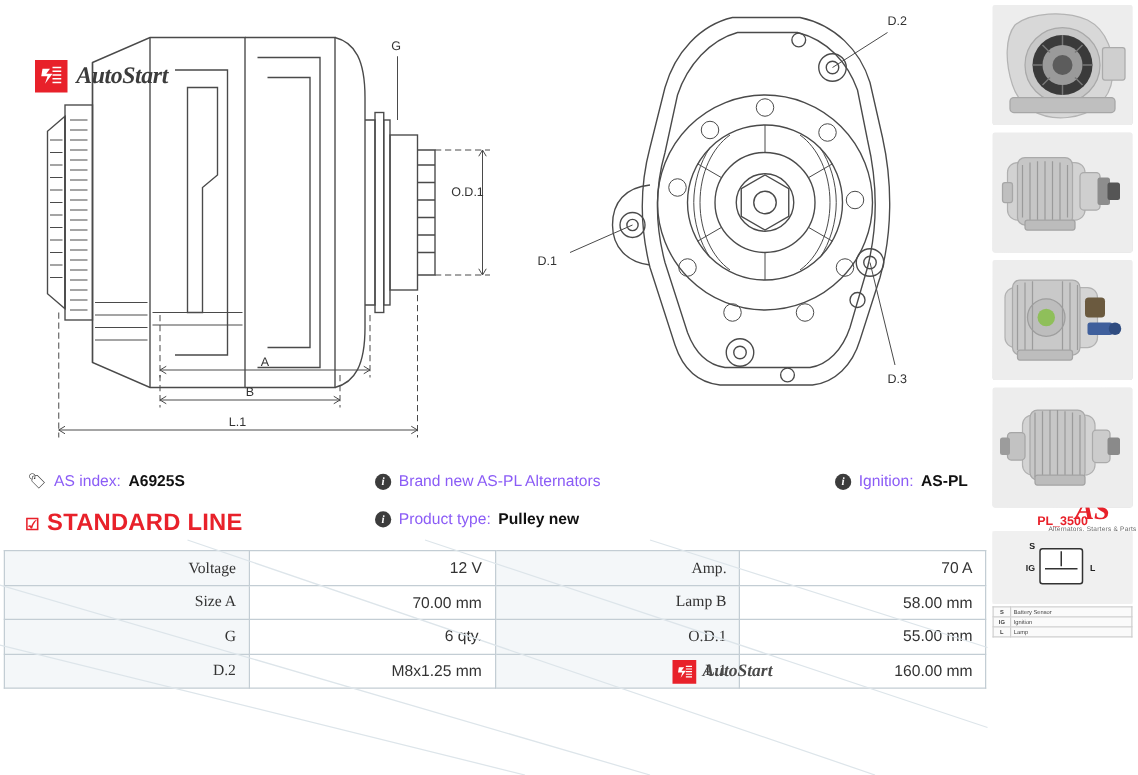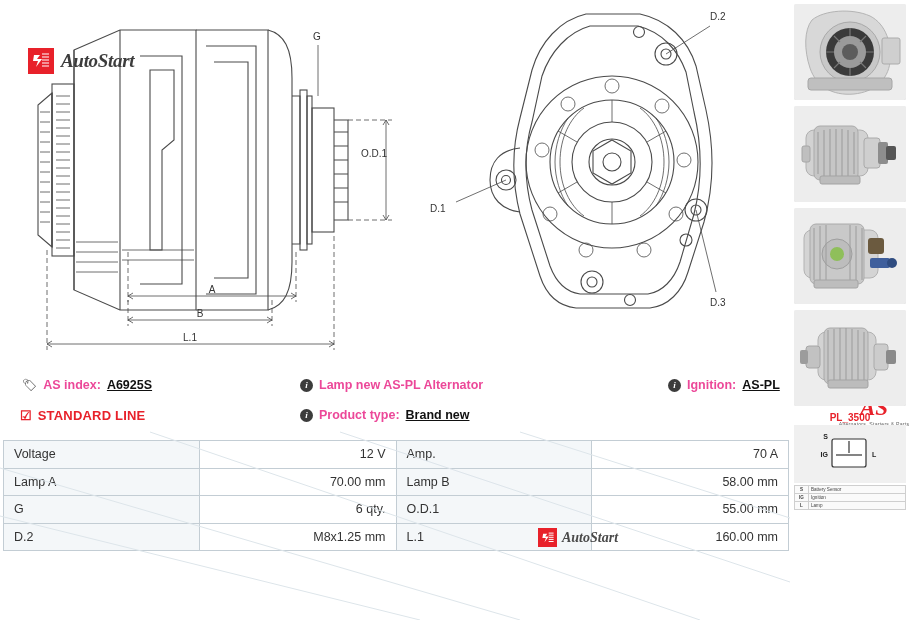--- a/index.html
+++ b/index.html
@@ -27,47 +27,47 @@
   .logo-text {
     font-family:"Liberation Serif", serif;
     font-style:italic; font-weight:bold; font-size:19px; color:#3c3c3c;
     letter-spacing:-0.3px;
   }
   .logo-text .a1 { color:#3c3c3c; }
 
   
   .info-rows { position:absolute; left:0; top:366px; width:786px; height:68px; }
   .info-line { position:absolute; display:flex; align-items:center; gap:6px; font-size:12.5px; }
-  .info-line .lbl { color:#ec4899;font-weight:bold; }
-  .info-line .val { color:#111; font-weight:bold;text-decoration:underline; }
+  .info-line .lbl { color:#8b5cf6; }
+  .info-line .val { color:#111; font-weight:bold; }
   .tag-icon { color:#333; font-size:12px; }
   .check-icon { color:#e8212a; font-size:13px; font-weight:bold; }
   .i-icon {
     display:inline-flex; align-items:center; justify-content:center;
     width:13px; height:13px; border-radius:50%; background:#3c3c3c; color:#fff;
     font-size:9px; font-family:"Liberation Serif", serif; font-weight:bold; font-style:italic;
   }
-  .standard-line { color:#e8212a; font-weight:bold; font-size:13px; letter-spacing:0.2px; }
+  .standard-line { color:#e8212a; font-weight:bold; font-size:19px; letter-spacing:0.2px; }
 
   .as-pl-logo { position:absolute; right:0; top:396px; width:72px; text-align:center; }
   .as-pl-logo .big {
     font-family:"Liberation Serif", serif; font-style:italic; font-weight:bold;
     font-size:23px; color:#e8212a; line-height:1;
   }
   .as-pl-logo .sub { font-size:5.2px; color:#666; letter-spacing:0.2px; margin-top:2px; }
 
   
   .spec-table {
     position:absolute; left:3px; top:440px; width:786px; border-collapse:collapse;
     font-size:12.5px;
   }
   .spec-table td {
     border:1px solid #c3cdd4; height:27.5px; padding:0 10px; color:#333; background:#ffffff;
   }
-  .spec-table td.k { width:196px; background:#f4f7f9; }
+  .spec-table td.k { text-align:right; width:196px; background:#f4f7f9;font-family:Liberation Serif, serif; }
   .spec-table td.v { text-align:right; width:197px;margin-top:28px; }
   .wm-cell { position:relative; }
   .wm-logo {
     position:absolute; display:flex; align-items:center; gap:5px; pointer-events:none;
   }
   .wm-logo .wm-badge { width:19px; height:19px; background:#e8212a; display:flex; align-items:center; justify-content:center; }
   .wm-logo .wm-text {
     font-family:"Liberation Serif", serif; font-style:italic; font-weight:bold;
     font-size:14px; color:#4a4a4a;
   }
@@ -261,56 +261,56 @@
 
   <div class="info-rows">
     <div class="info-line" style="left:22px; top:12px;">
       <span class="tag-icon">🏷</span>
       <span class="lbl">AS index:</span>
       <span class="val">A6925S</span>
     </div>
 
     <div class="info-line" style="left:300px; top:12px;">
       <span class="i-icon">i</span>
-      <span class="lbl">Lamp new AS-PL Alternator</span>
+      <span class="lbl">Brand new AS-PL Alternators</span>
     </div>
 
     <div class="info-line" style="left:668px; top:12px;">
       <span class="i-icon">i</span>
       <span class="lbl">Ignition:</span>
       <span class="val">AS-PL</span>
     </div>
 
     <div class="info-line" style="left:20px; top:42px;">
       <span class="check-icon">☑</span>
       <span class="standard-line">STANDARD LINE</span>
     </div>
 
     <div class="info-line" style="left:300px; top:42px;">
       <span class="i-icon">i</span>
       <span class="lbl">Product type:</span>
-      <span class="val">Brand new</span>
+      <span class="val">Pulley new</span>
     </div>
   </div>
 
   <div class="as-pl-logo">
     <div class="big">AS</div>
     <div class="sub">Alternators, Starters &amp; Parts</div>
   </div>
 
   <table class="spec-table">
     <tbody>
       <tr>
         <td class="k">Voltage</td>
         <td class="v">12 V</td>
         <td class="k">Amp.</td>
         <td class="v">70 A</td>
       </tr>
       <tr>
-        <td class="k">Lamp A</td>
+        <td class="k">Size A</td>
         <td class="v">70.00 mm</td>
         <td class="k">Lamp B</td>
         <td class="v">58.00 mm</td>
       </tr>
       <tr>
         <td class="k">G</td>
         <td class="v">6 qty.</td>
         <td class="k">O.D.1</td>
         <td class="v">55.00 mm</td>
       </tr>

